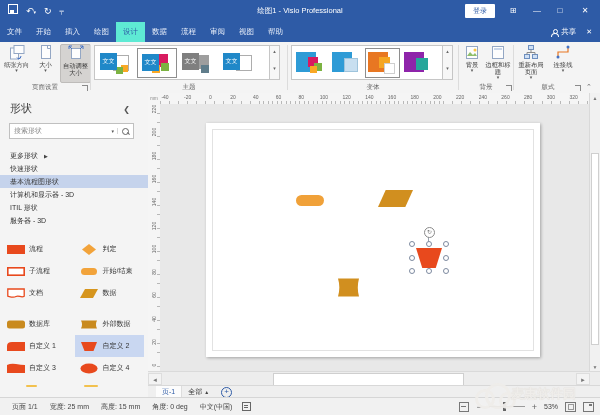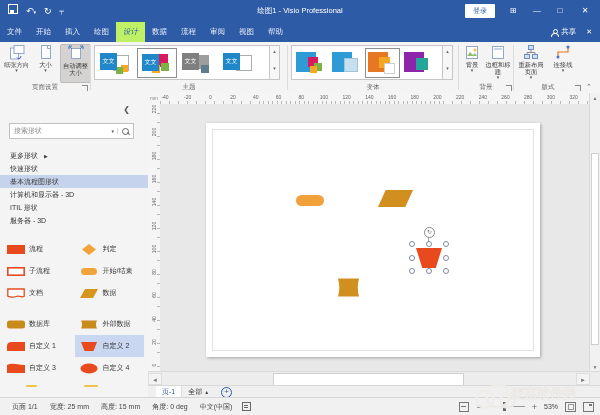--- a/index.html
+++ b/index.html
@@ -11,21 +11,21 @@
   .qat .qi{cursor:default;line-height:22px;}
   .saveicon{display:inline-block;width:8px;height:8px;border:1px solid #fff;position:relative;}
   .saveicon:after{content:"";position:absolute;left:1px;bottom:0;width:4px;height:3px;background:#fff;}
   .wtitle{position:absolute;left:0;right:0;top:0;height:22px;line-height:22px;text-align:center;font-size:7.5px;color:#fff;}
   .signin{position:absolute;left:465px;top:4px;width:30px;height:14px;background:#fff;color:#2E5BA6;font-size:7px;
           line-height:14px;text-align:center;border-radius:1px;}
   .wc{position:absolute;top:0;height:22px;line-height:22px;font-size:8px;color:#fff;text-align:center;width:18px;}
   
   .tabrow{position:absolute;top:22px;left:0;right:0;height:20px;background:#2E5BA6;display:flex;align-items:stretch;}
   .tab{color:#E8EEF9;font-size:7.5px;line-height:20px;padding:0 7px;white-space:nowrap;}
-  .tab.sel{background:#bef264;color:#2E5BA6;font-style:italic;}
+  .tab.sel{background:#5eead4;color:#2E5BA6;}
   .tellme{display:flex;align-items:center;gap:3px;color:#fff;font-size:7.5px;padding:0 8px;}
   .bulb{width:7px;height:7px;border:1px solid #fff;border-radius:50%;position:relative;}
   .bulb:after{content:"";position:absolute;left:2px;top:6px;width:2px;height:2px;background:#fff;}
   .tabright{margin-left:auto;display:flex;align-items:center;gap:10px;padding-right:8px;color:#fff;font-size:7.5px;}
   .person{display:inline-block;width:7px;height:7px;position:relative;}
   .person:before{content:"";position:absolute;left:2px;top:0;width:3px;height:3px;border:1px solid #fff;border-radius:50%;}
   .person:after{content:"";position:absolute;left:0;top:4px;width:6px;height:3px;border:1px solid #fff;border-bottom:none;border-radius:4px 4px 0 0;}
   
   .ribbon{position:absolute;top:42px;left:0;right:0;height:51px;background:#F4F4F4;border-bottom:1px solid #D2D0CE;}
   .rgroup{position:absolute;top:0;bottom:0;}
@@ -305,20 +305,21 @@
         <span class="lb">连接线</span>
         <span class="dd">▾</span>
       </div>
       <div class="glabel">版式</div>
       <span class="launcher" style="left:60px;"></span>
     </div>
     <span class="chev" style="left:586px;bottom:2px;position:absolute;">⌃</span>
   </div>
 
   <div class="panel">
+    <div class="ptitle">形状</div>
     <span class="pcollapse">❮</span>
     <div class="searchbox">
       <span class="ph">搜索形状</span>
       <span class="sb-dd">▾</span>
       <span class="mag"></span>
     </div>
     <div class="plinks">
       <div class="plink"><span>更多形状</span><span class="arr">▶</span></div>
       <div class="plink"><span>快速形状</span></div>
       <div class="plink sel"><span>基本流程图形状</span></div>

